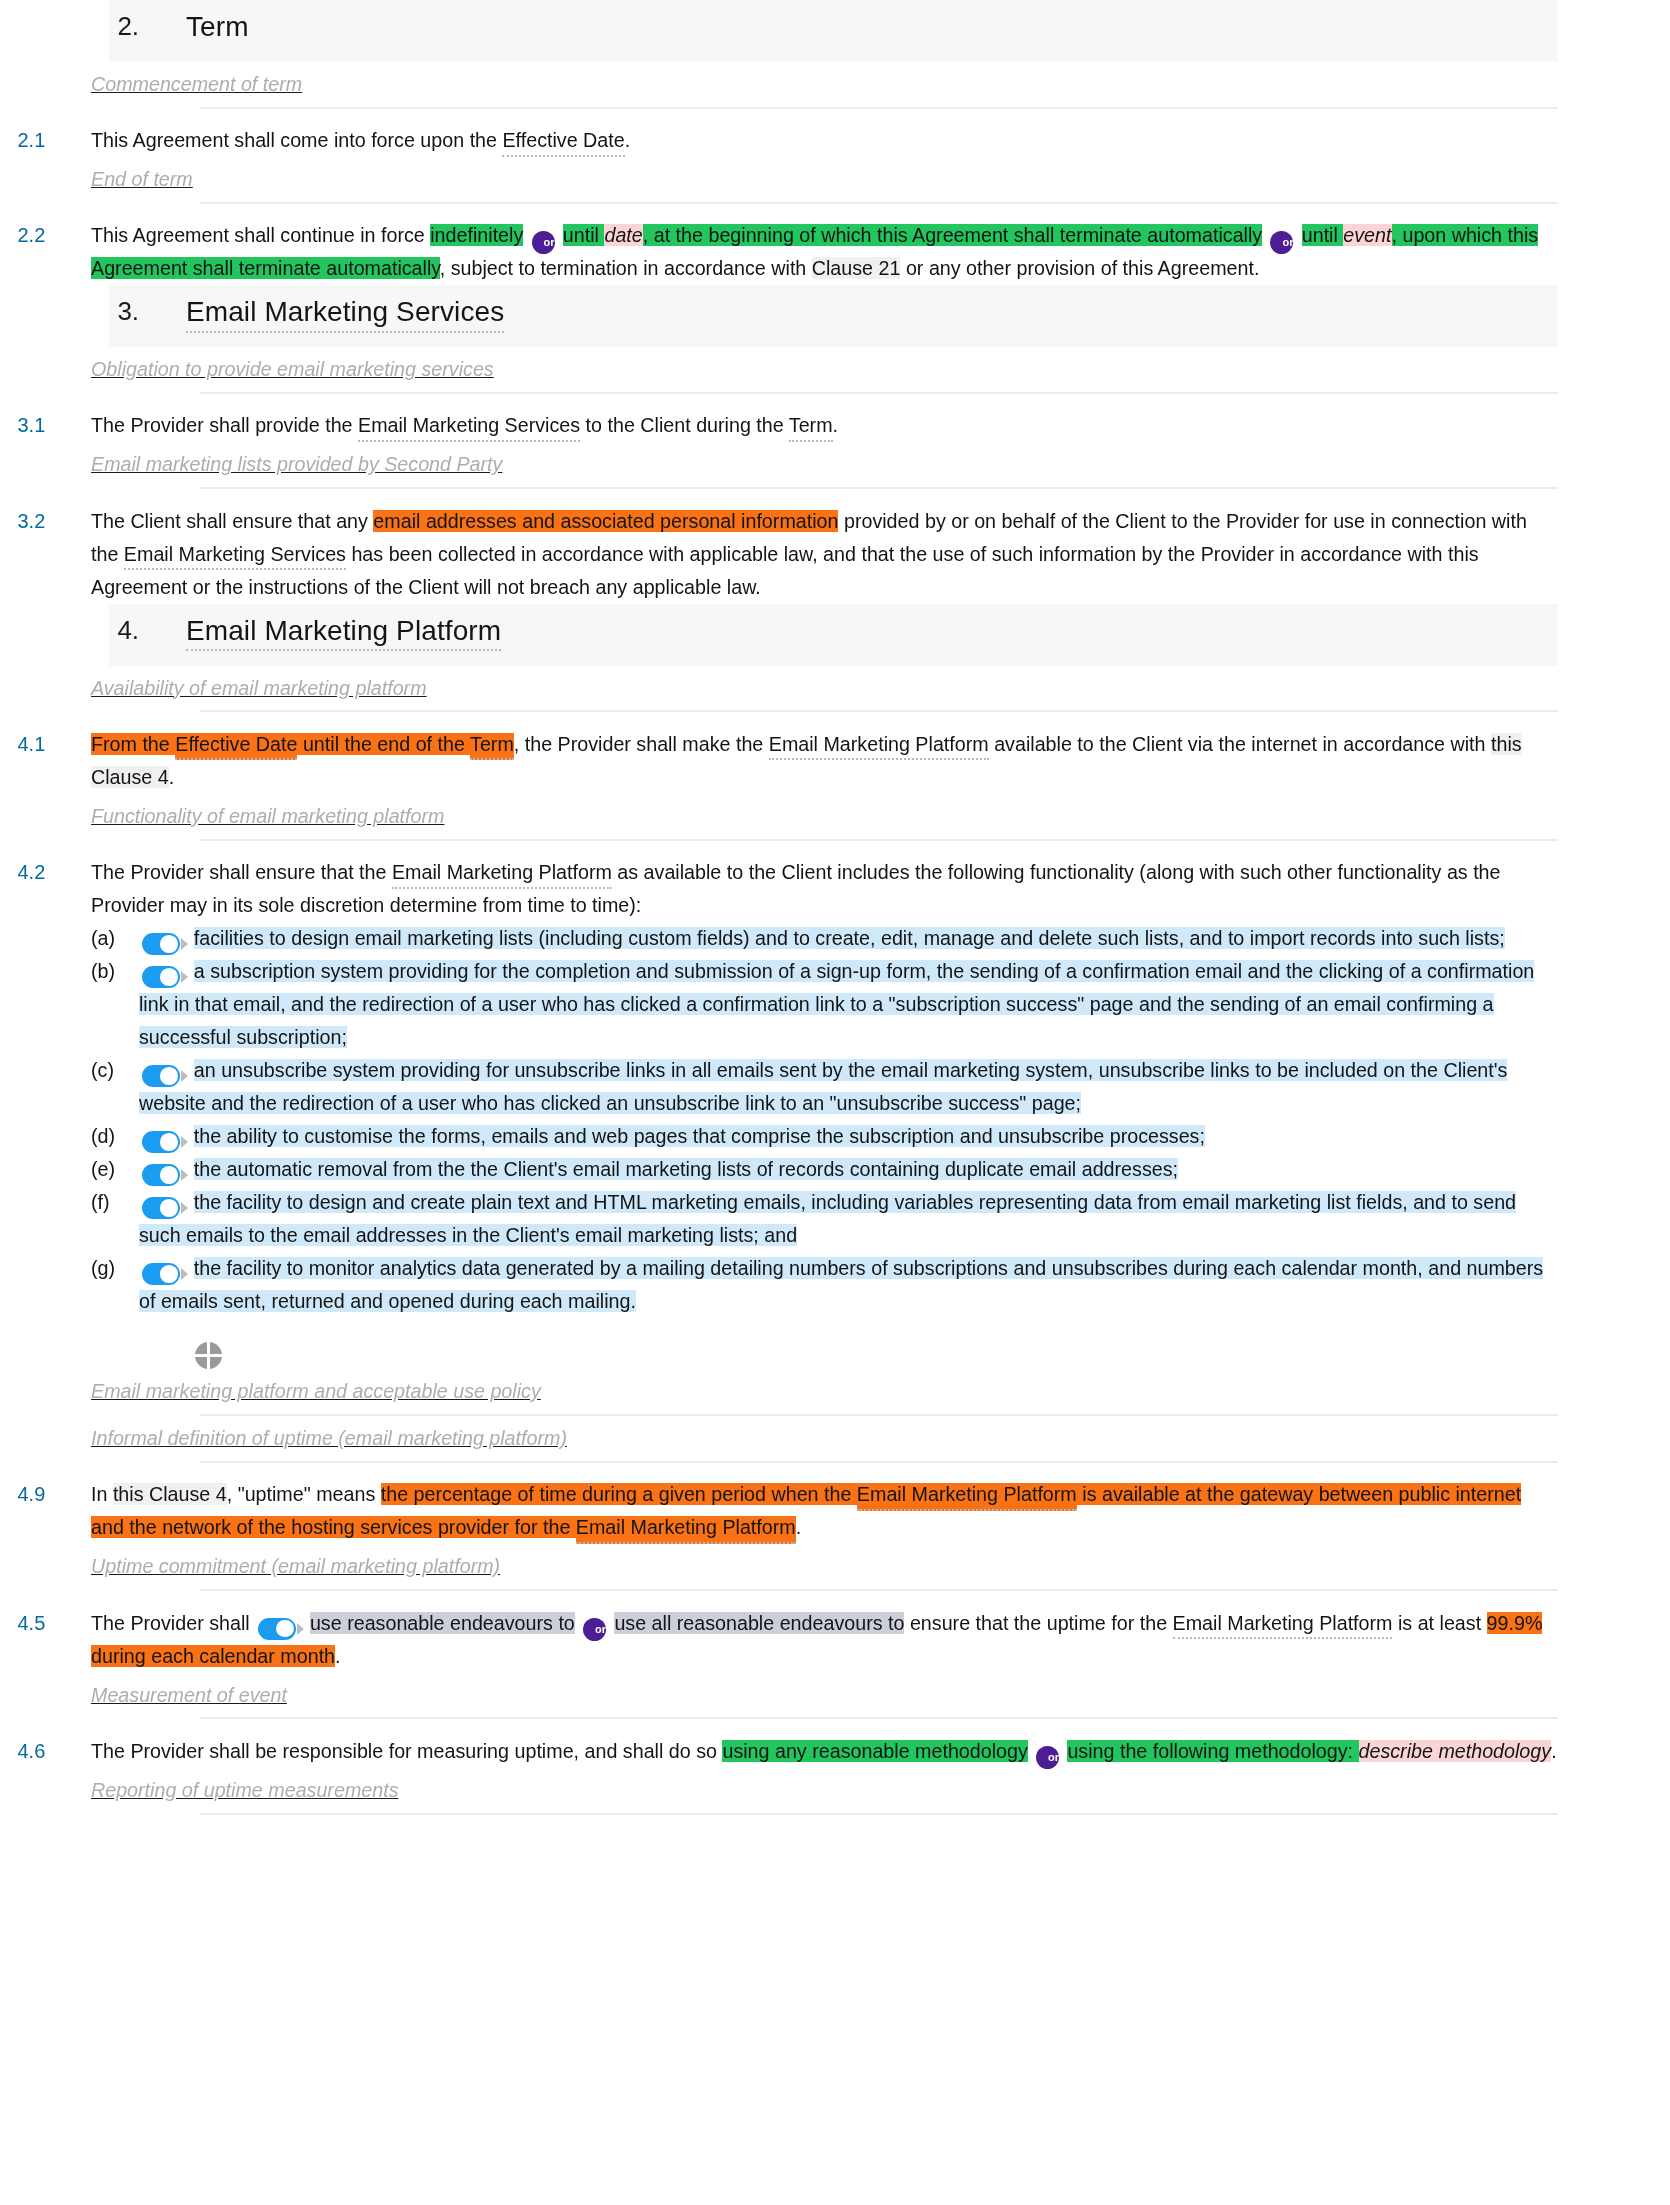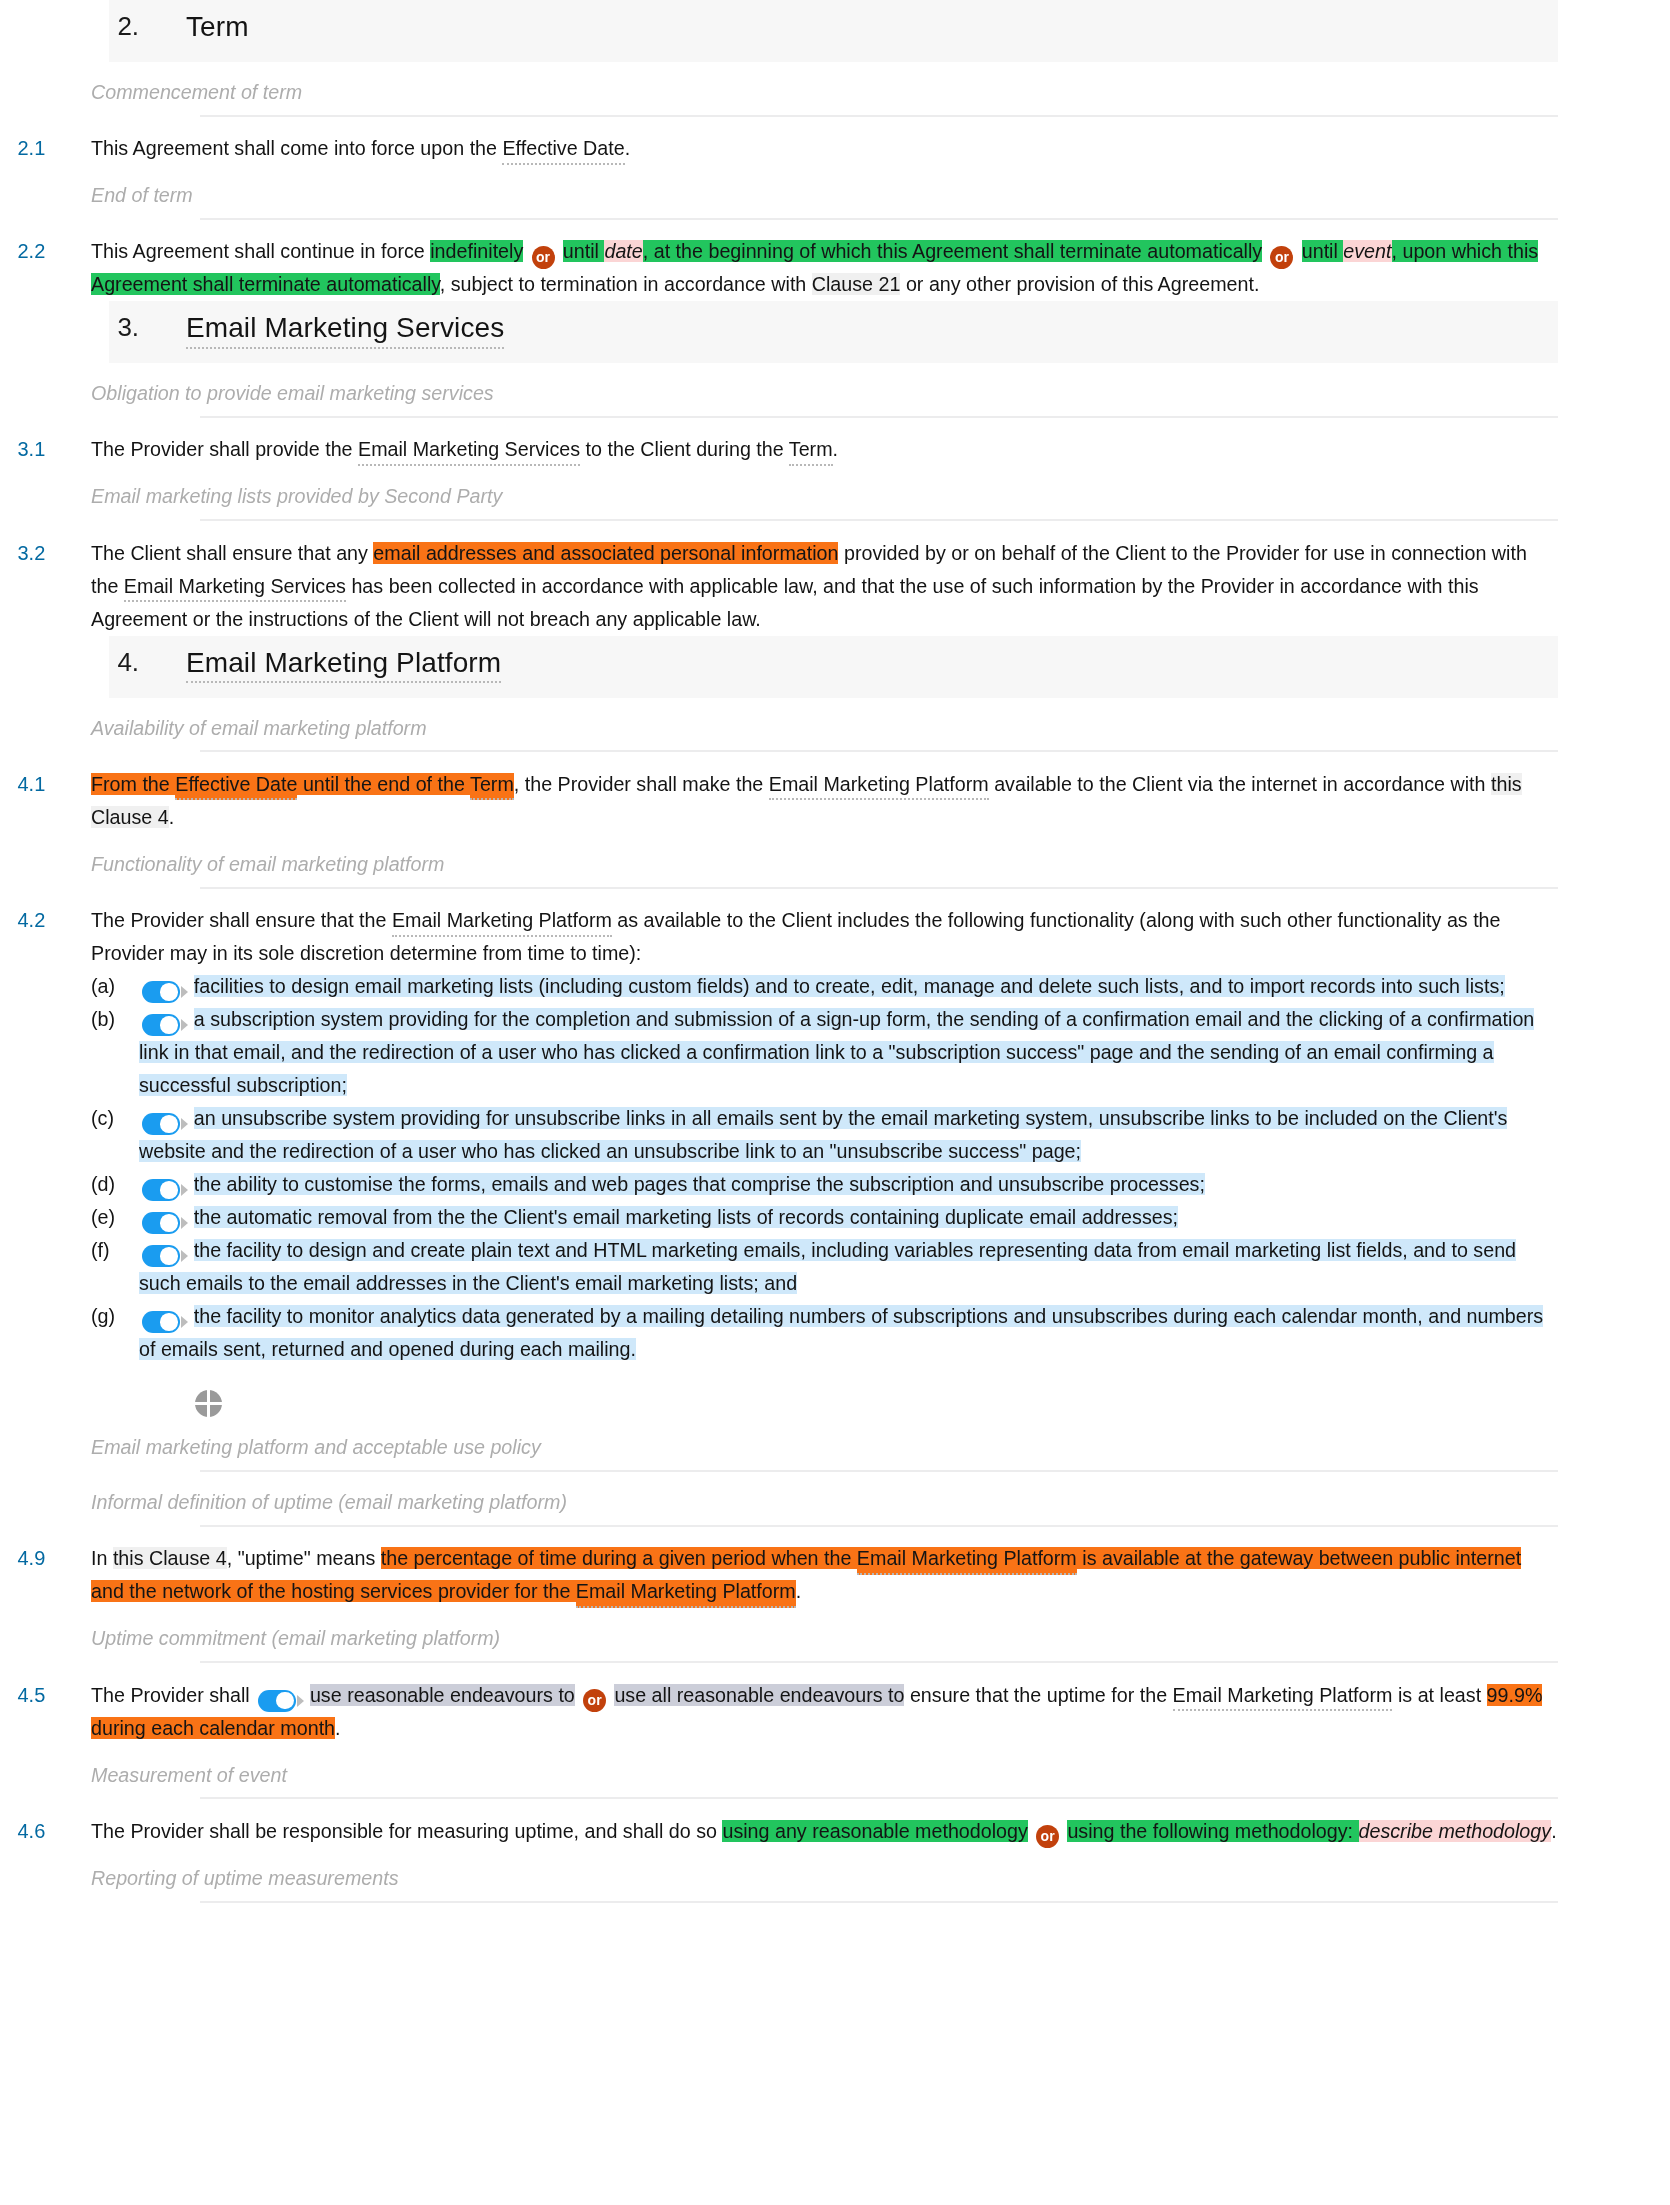--- a/index.html
+++ b/index.html
@@ -47,21 +47,22 @@
     letter-spacing: 0.1px;
   }
   .defterm {
     border-bottom: 2.1px dotted #b8b8b8;
     padding-bottom: 3.5px;
   }
 
   
   .clause-head {
     display: flex;
-    margin-top: 18px;
+    margin-top: 10px;
+    text-decoration: underline;
   }
   .clause-head .spacer {
     width: 91px;
     flex: 0 0 91px;
   }
   .clause-head .ch-text {
     font-style: italic;
     font-size: 19.7px;
     line-height: 25px;
     color: #adadad;
@@ -126,26 +127,26 @@
   .hl-lav      { background: #ccced9; }
 
   .ital { font-style: italic; }
 
   
   .or-badge {
     display: inline-block;
     width: 23px;
     height: 23px;
     border-radius: 50%;
-    background: #c2410c;
+    background: #4c1d95;
     color: #ffffff;
-    font-size: 14px;
+    font-size: 11px;
     font-weight: bold;
     line-height: 23px;
-    text-align: center;
+    text-align: right;
     vertical-align: 0px;
     margin: 0 2.8px;
     position: relative;
     top: 3.5px;
     font-family: "Liberation Sans", sans-serif;
   }
 
   
   .toggle {
     display: inline-block;

